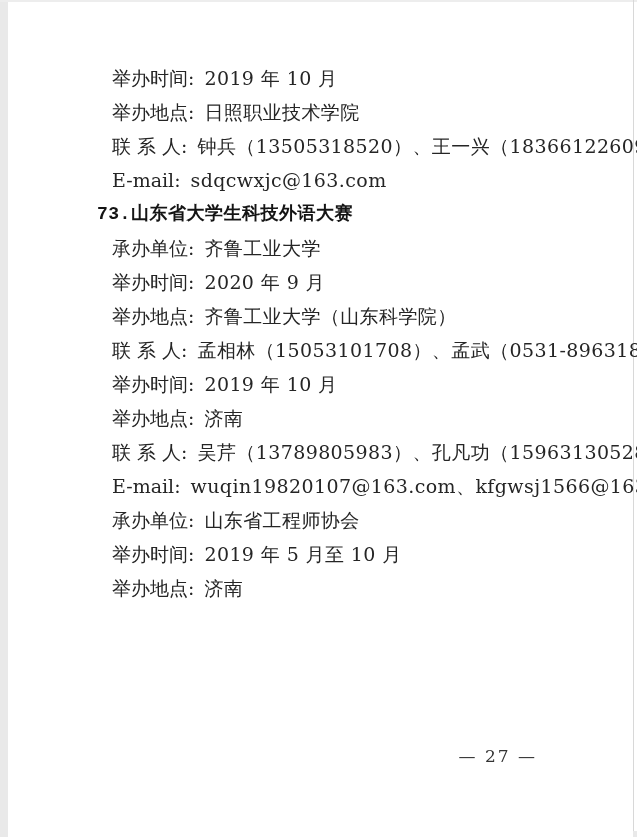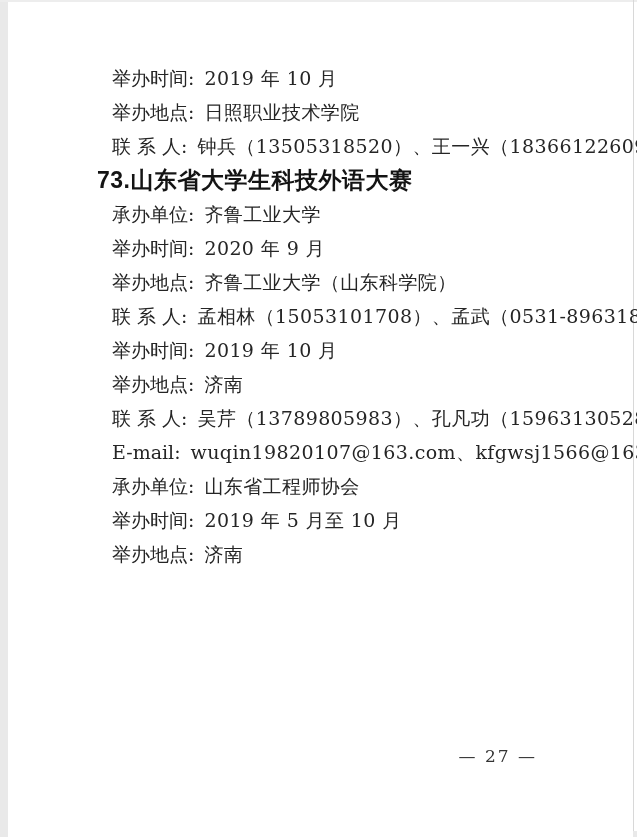--- a/index.html
+++ b/index.html
@@ -37,23 +37,23 @@
   .doc-content {
     padding: 60px 30px 0 89px;
   }
   .line {
     height: 21px;
     line-height: 21px;
     margin: 0 0 13px 0;
     white-space: nowrap;
   }
   .heading {
-    font-family: Liberation Sans, sans-serif;
+    font-family: Liberation Mono, monospace;
     font-weight: bold;
-    font-size: 23px;
+    font-size: 18px;
     color: #141414;
     letter-spacing: 0.5px;
   }
   .field {
     margin-left: 15px;
     font-size: 19px;
     color: #252525;
   }
   .field .label {
     margin-right: 10px;
@@ -78,20 +78,21 @@
 <div class="edge-left"></div>
 <div class="edge-top"></div>
 <div class="edge-right-line"></div>
 <div class="edge-bottom"></div>
 
 <div class="page">
   <div class="doc-content" id="doc-content">
       <p class="line field"><span class="label">举办时间:</span><span class="value">2019 年 10 月</span></p>
       <p class="line field"><span class="label">举办地点:</span><span class="value">日照职业技术学院</span></p>
       <p class="line field"><span class="label">联 系 人:</span><span class="value">钟兵（13505318520）、王一兴（18366122609）</span></p>
+      <p class="line field"><span class="label">E-mail:</span><span class="value">sdqcwxjc@163.com</span></p>
       <h3 class="line heading">73.山东省大学生科技外语大赛</h3>
       <p class="line field"><span class="label">承办单位:</span><span class="value">齐鲁工业大学</span></p>
       <p class="line field"><span class="label">举办时间:</span><span class="value">2020 年 9 月</span></p>
       <p class="line field"><span class="label">举办地点:</span><span class="value">齐鲁工业大学（山东科学院）</span></p>
       <p class="line field"><span class="label">联 系 人:</span><span class="value">孟相林（15053101708）、孟武（0531-89631861）</span></p>
       <p class="line field"><span class="label">举办时间:</span><span class="value">2019 年 10 月</span></p>
       <p class="line field"><span class="label">举办地点:</span><span class="value">济南</span></p>
       <p class="line field"><span class="label">联 系 人:</span><span class="value">吴芹（13789805983）、孔凡功（15963130528）</span></p>
       <p class="line field"><span class="label">E-mail:</span><span class="value">wuqin19820107@163.com、kfgwsj1566@163.com</span></p>
       <p class="line field"><span class="label">承办单位:</span><span class="value">山东省工程师协会</span></p>

